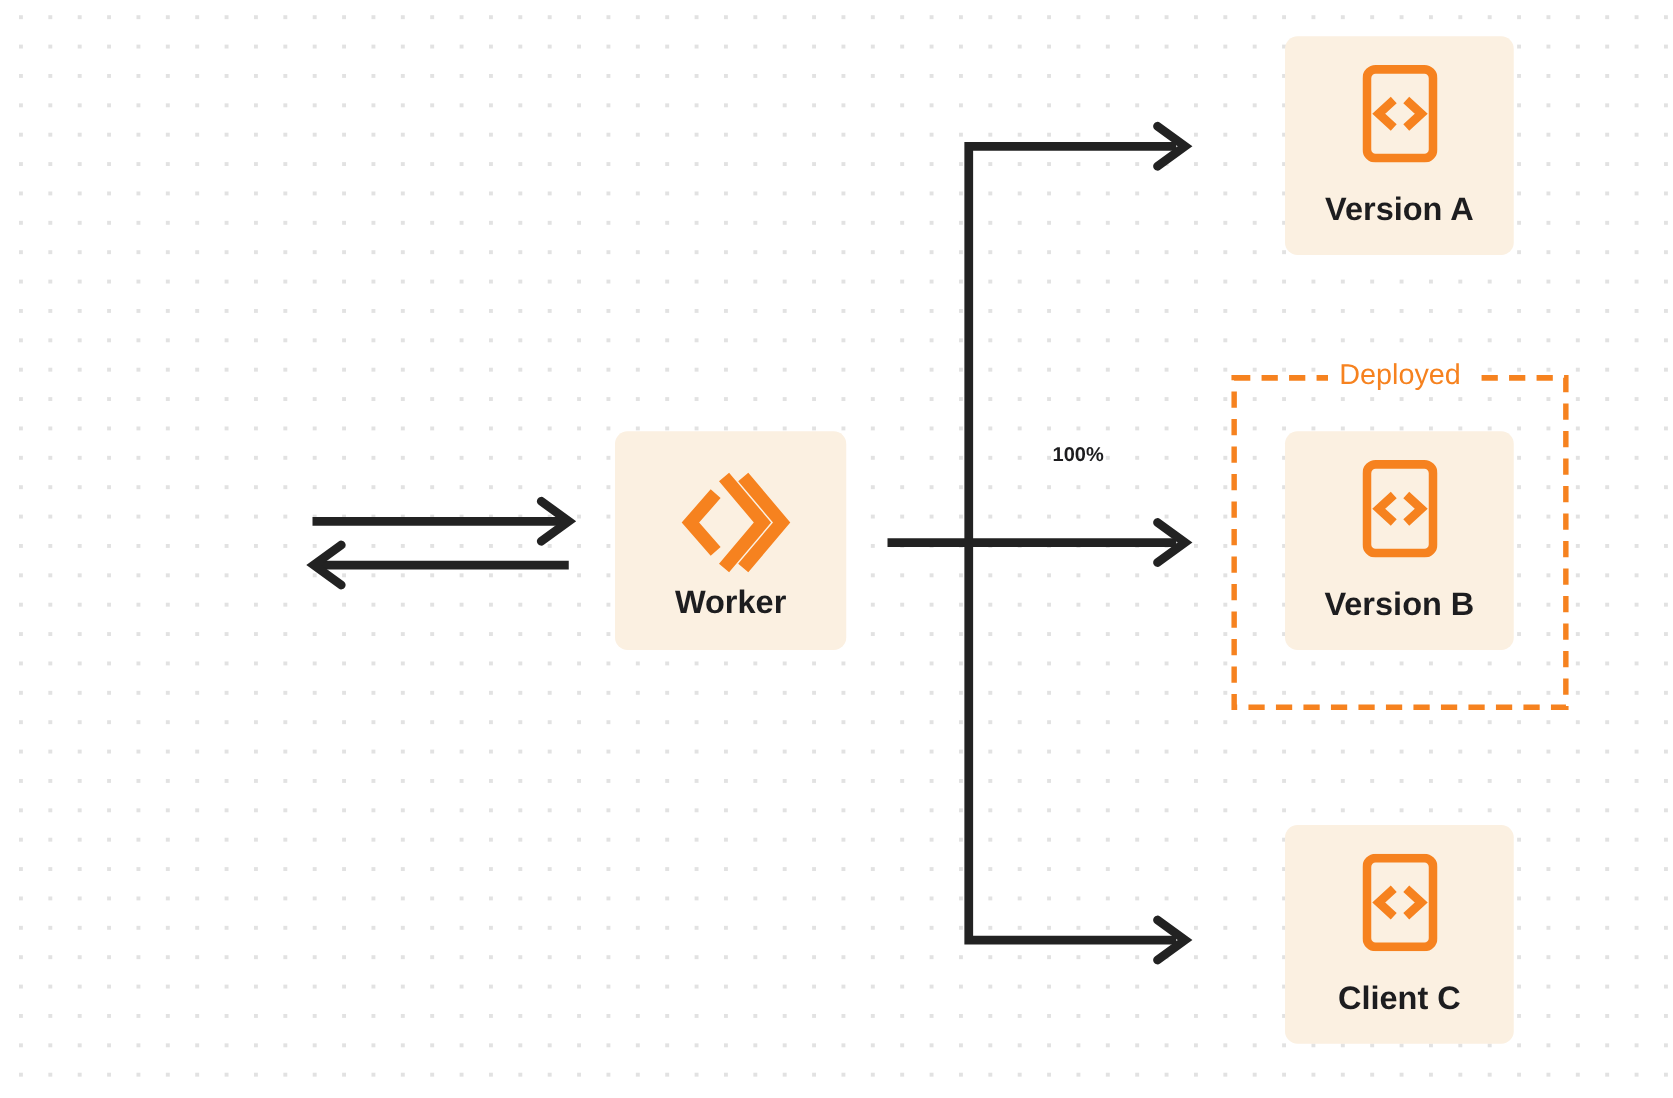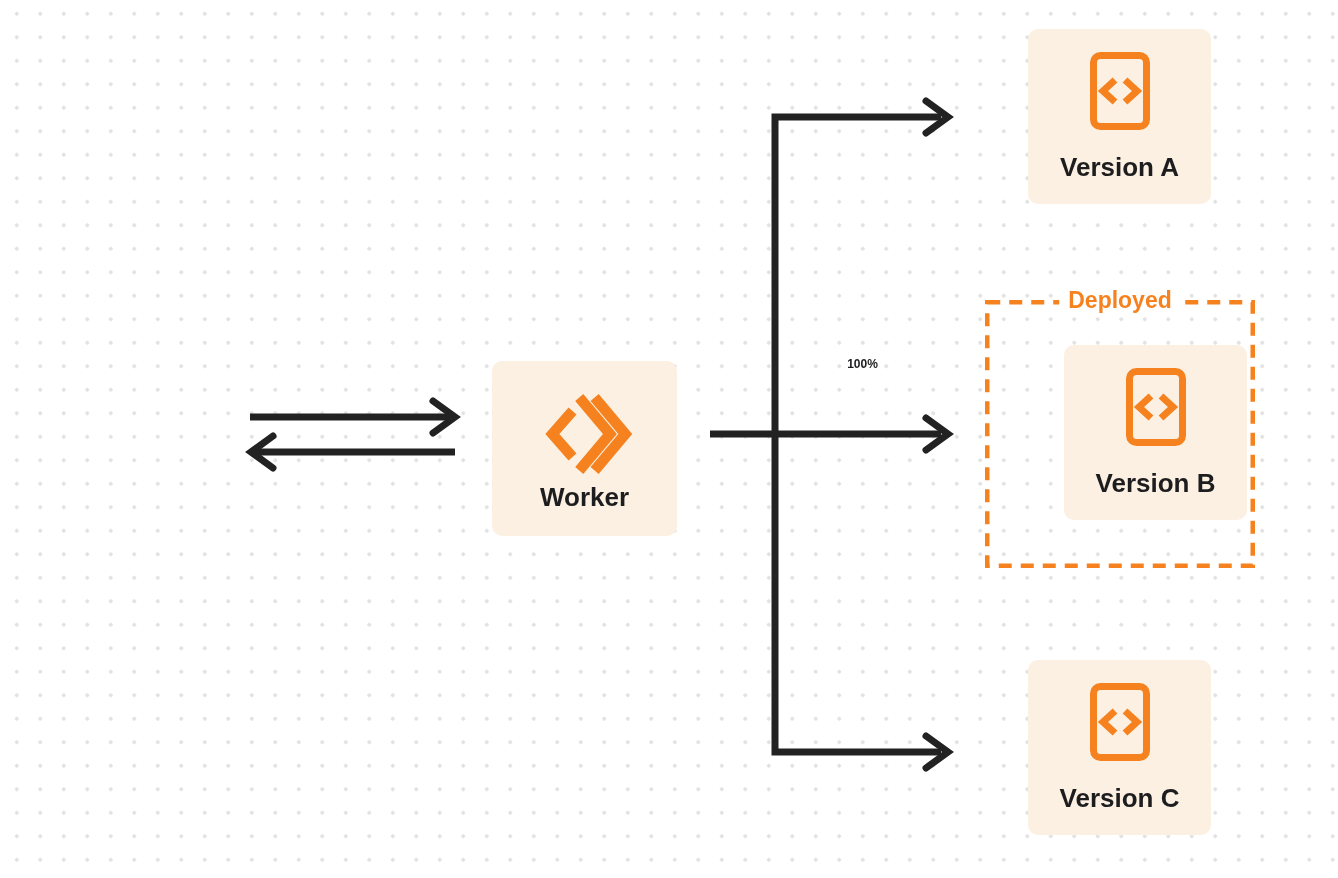--- a/index.html
+++ b/index.html
@@ -59,38 +59,37 @@
   .node.client {
     left: 31px; top: 344px;
     width: 181px; height: 180px;
     background: var(--client-gray);
   }
 
   .node.worker {
     left: 492px; top: 345px;
     width: 185px; height: 175px;
     gap: 0;
-    margin-top: 16px;
   }
   .worker-logo { width: 98px; height: 96px; color: var(--accent-orange); }
   .worker-logo path {
     fill: none;
     stroke: currentColor;
     stroke-width: 11;
     stroke-linejoin: miter;
     stroke-linecap: butt;
   }
 
   .node.version {
     left: 1028px;
     width: 183px; height: 175px;
     gap: 22px;
   }
   .node.version-a { top: 29px; }
-  .node.version-b { top: 345px; margin-left: 36px; }
+  .node.version-b { top: 345px; }
   .node.version-c { top: 660px; }
   .code-icon { width: 60px; height: 78px; color: var(--accent-orange); }
   .code-icon rect, .code-icon path {
     fill: none;
     stroke: currentColor;
     stroke-width: 7;
     stroke-linejoin: miter;
   }
   .code-icon rect { stroke-linejoin: round; }
 
@@ -106,34 +105,34 @@
     stroke-width: 4.5;
     stroke-dasharray: 13 9;
   }
   .deployed-label {
     position: absolute;
     left: 50%; top: 0;
     transform: translate(-50%, -50%);
     background: var(--page-bg);
     padding: 0 9px;
     font-size: 23px;
-    font-weight: 700;
+    font-weight: 400;
     color: var(--accent-orange);
     white-space: nowrap;
   }
 
   .traffic-label {
     position: absolute;
     left: 775px; top: 348px;
     width: 175px;
     text-align: center;
     color: var(--ink);
     font-weight: 700;
   }
-  .traffic-line1 { font-size: 12px; line-height: 33px; }
+  .traffic-line1 { font-size: 16px; line-height: 33px; }
   .traffic-line2 { font-size: 18px; line-height: 33px; letter-spacing: 1.5px; }
 </style>
 </head>
 <body>
 
 <div class="canvas">
 
   <svg class="arrows" viewBox="0 0 1338 878" aria-hidden="true">
 
     <path d="M250 417 H452"></path>
@@ -189,16 +188,16 @@
     </svg>
     <span class="node-label">Version B</span>
   </div>
 
   <div class="node version version-c">
     <svg class="code-icon" viewBox="0 0 60 78" aria-hidden="true">
       <rect x="3.5" y="3.5" width="53" height="71" rx="7"></rect>
       <path d="M25 28 L13 39 L25 50"></path>
       <path d="M35 28 L47 39 L35 50"></path>
     </svg>
-    <span class="node-label">Version C</span>
+    <span class="node-label">Client C</span>
   </div>
 
 </div>
 
 </body></html>

